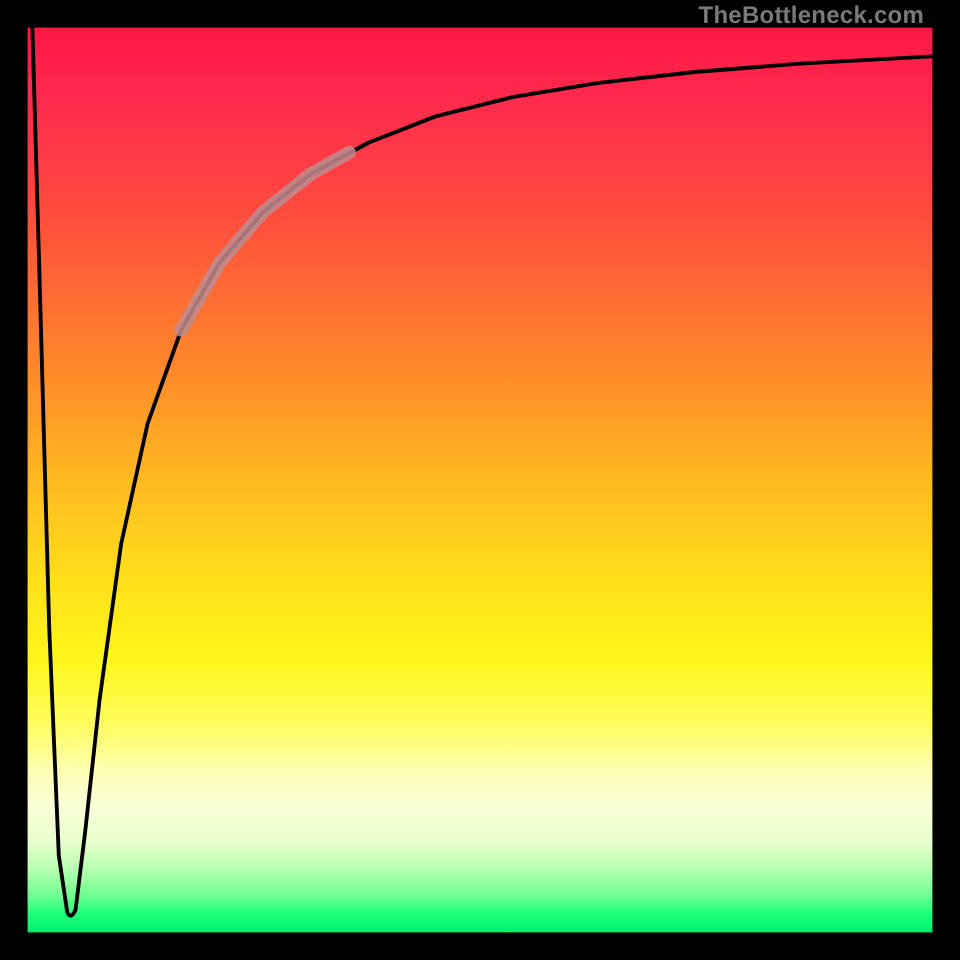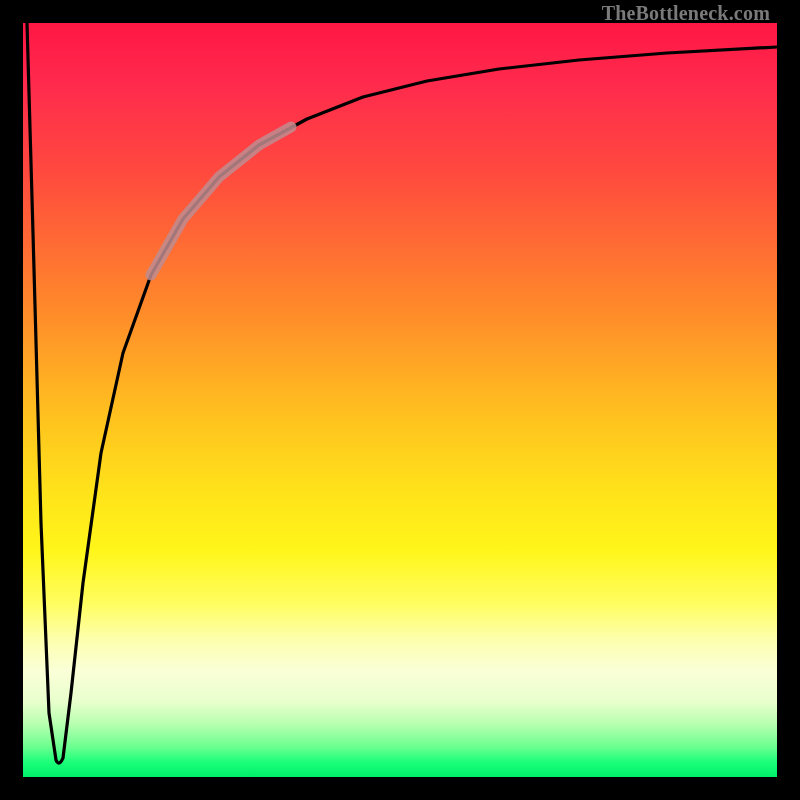--- a/index.html
+++ b/index.html
@@ -9,21 +9,20 @@
     height: 800px;
     background: #000;
     font-family: Arial, Helvetica, sans-serif;
     overflow: hidden;
   }
   .frame {
     position: relative;
     width: 776px;
     height: 800px;
     background: #000;
-    font-family: Liberation Serif, serif;
   }
   .plot-area {
     position: absolute;
     left: 23px;
     top: 23px;
     width: 754px;
     height: 754px;
     
     background: linear-gradient(
       to bottom,

